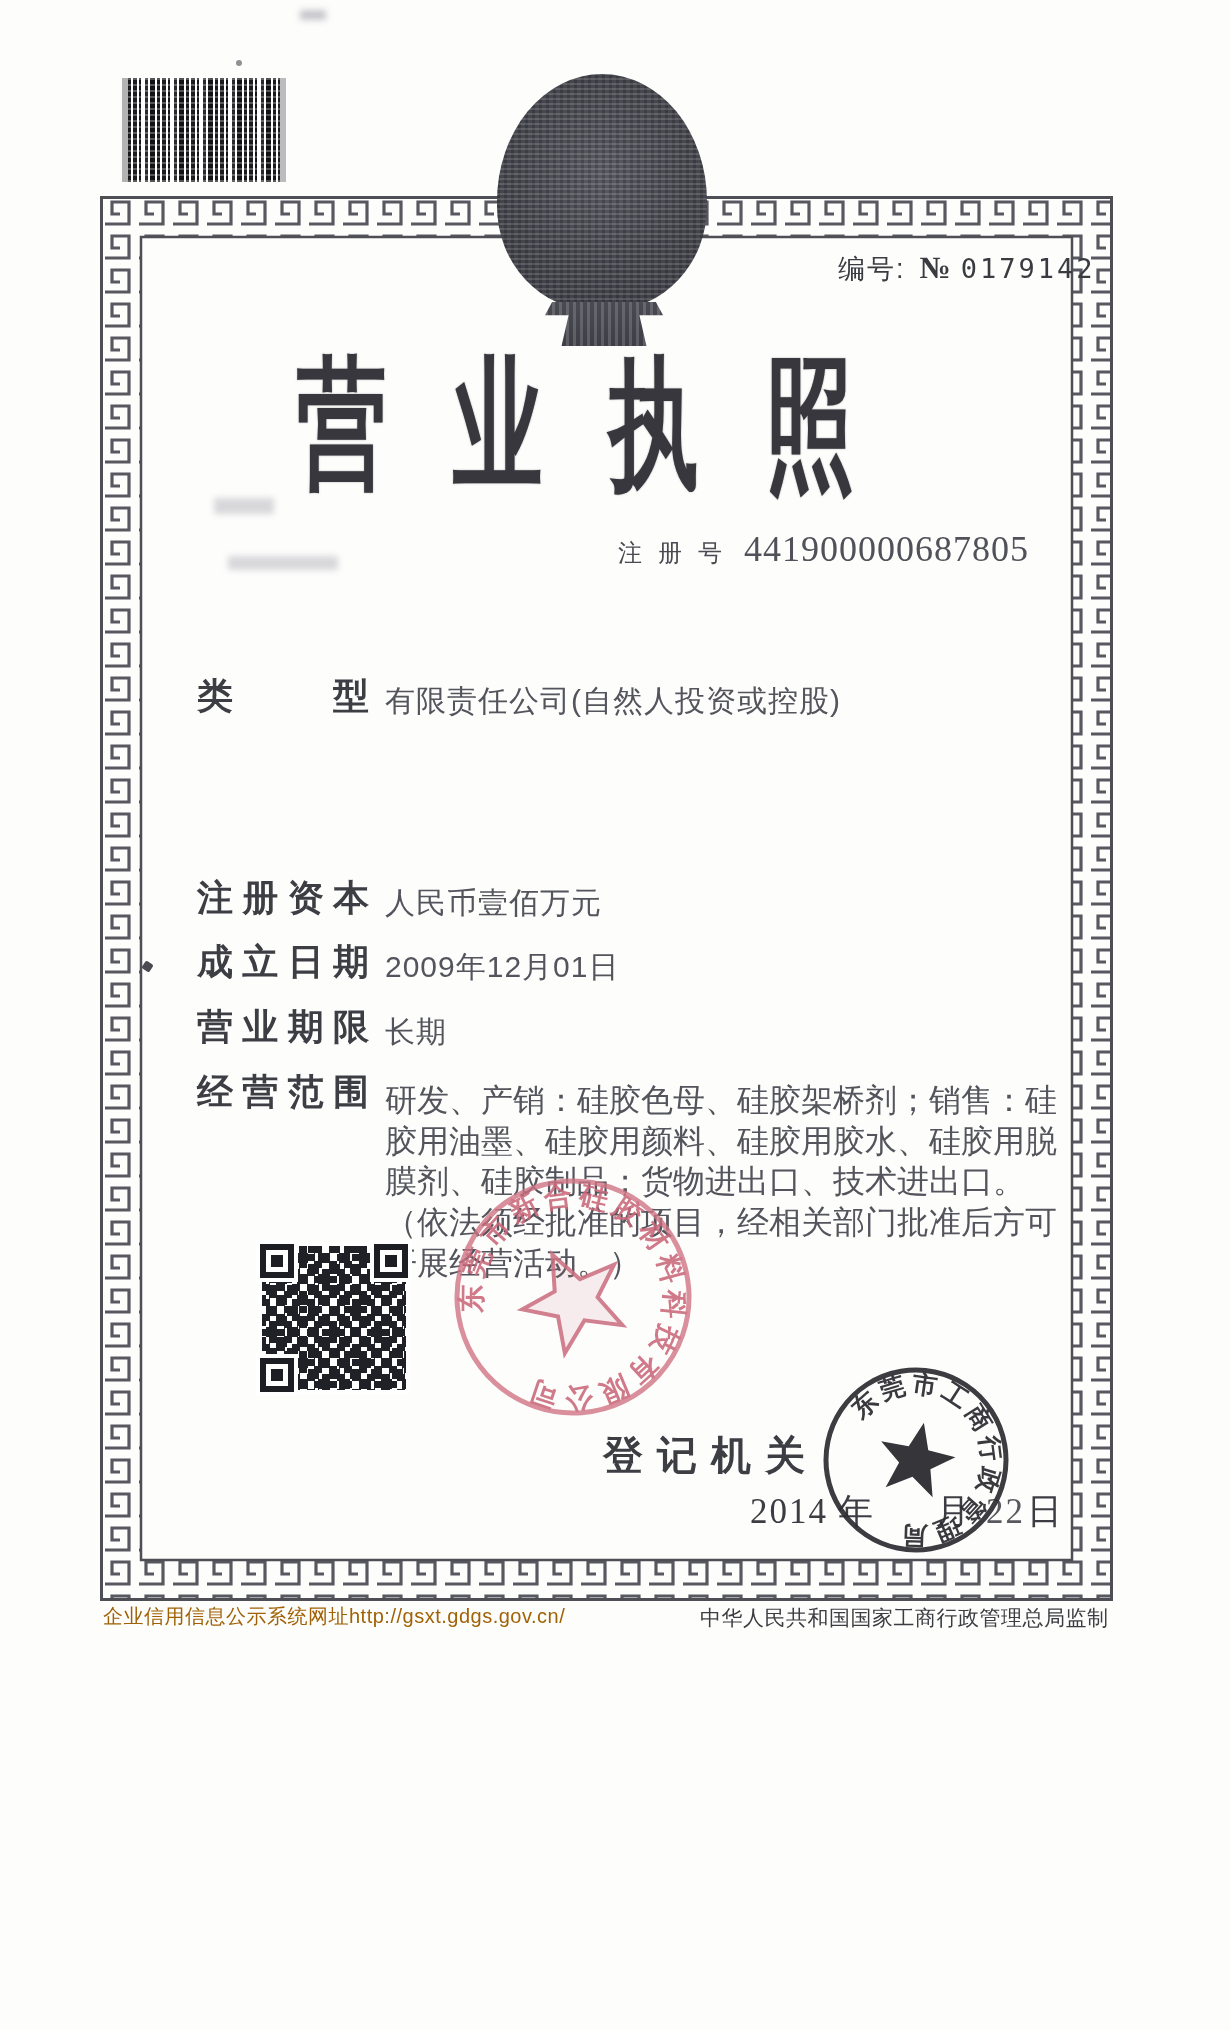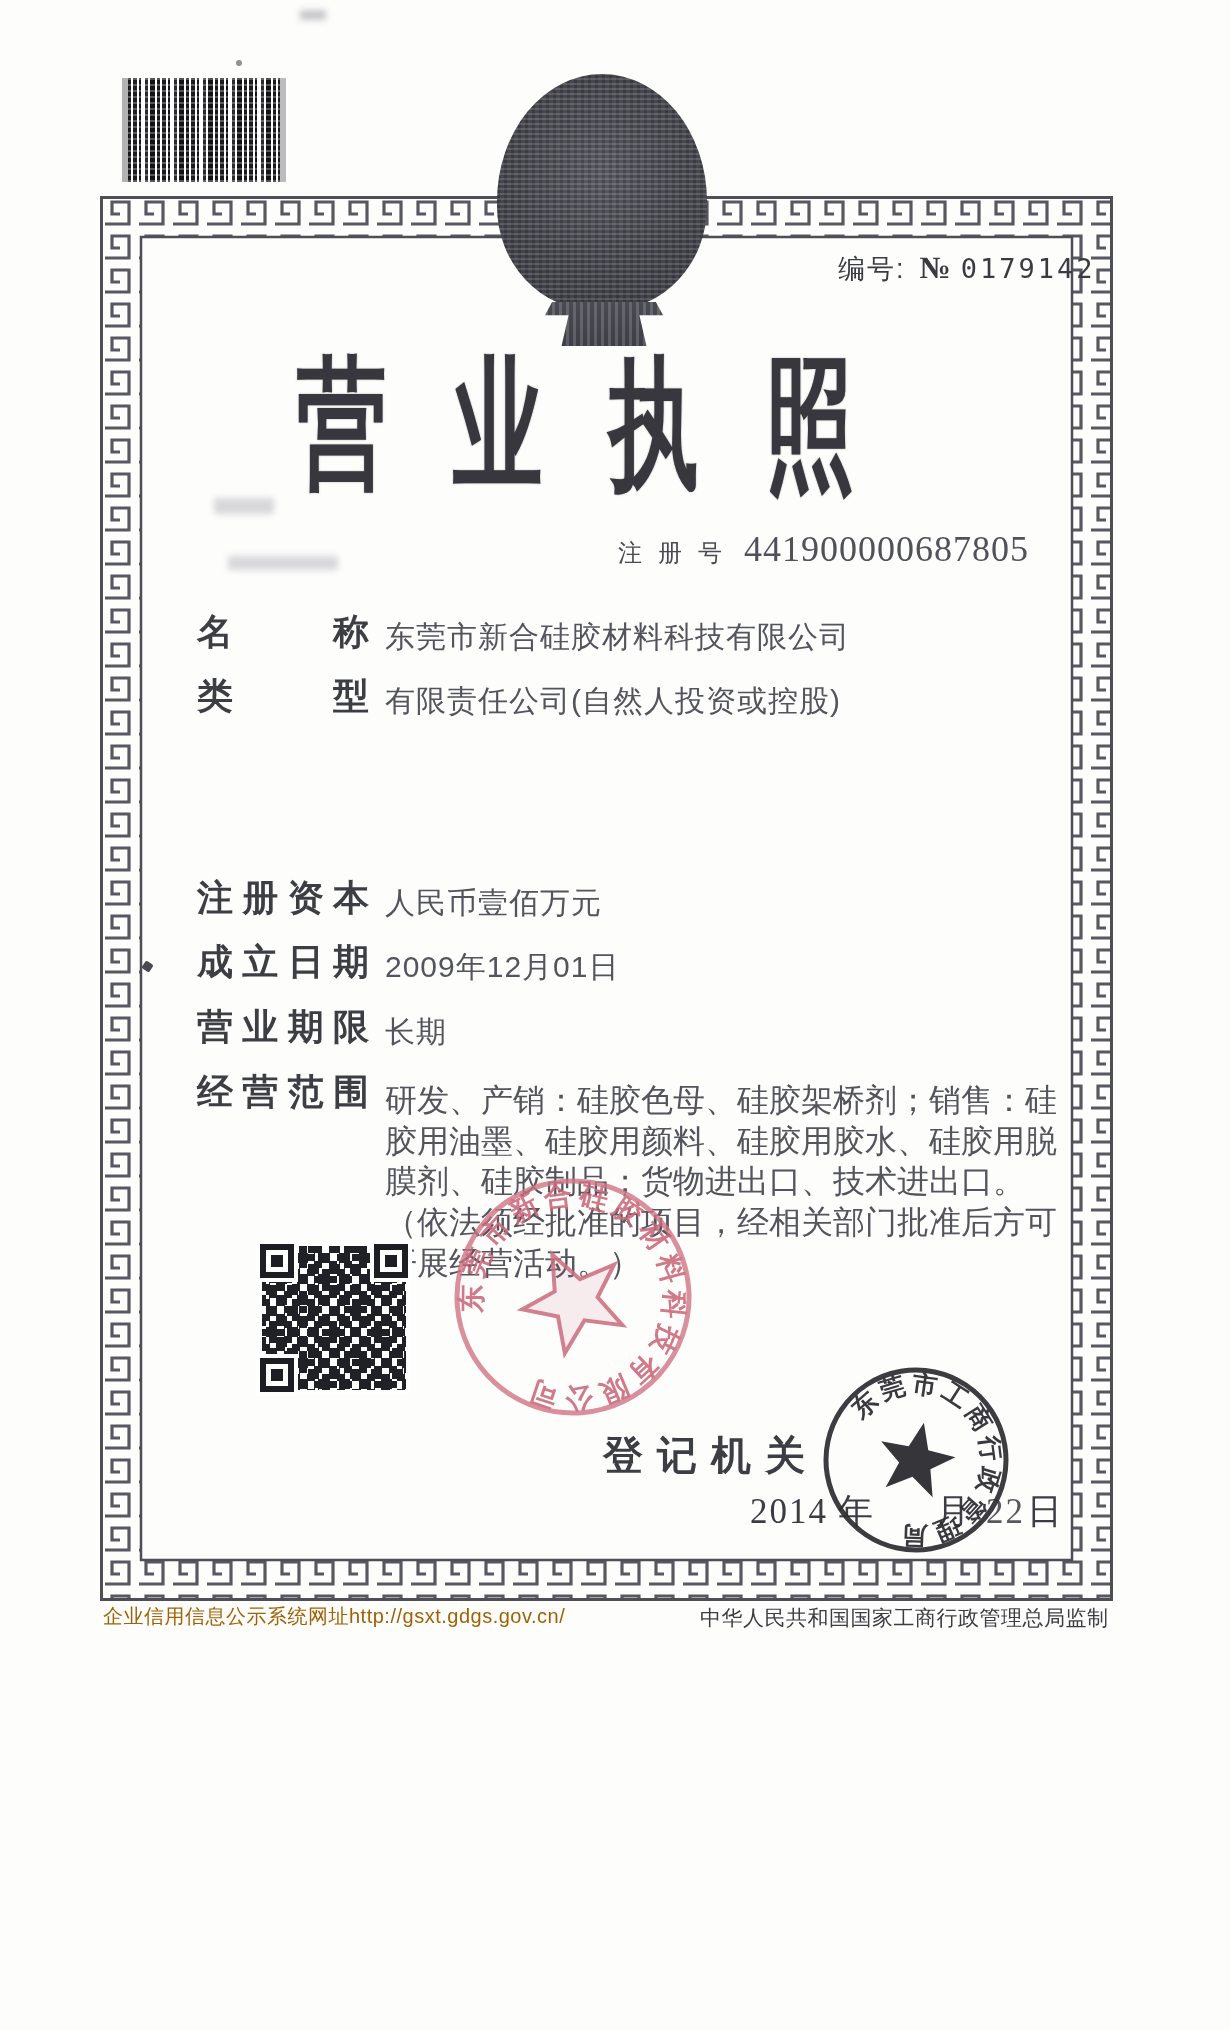--- a/index.html
+++ b/index.html
@@ -146,23 +146,20 @@
     <span>营</span>
     <span>业</span>
     <span>执</span>
     <span>照</span>
   </div>
 
   <div class="regline">
     <span class="reg-label">注册号</span><span class="reg-number">441900000687805</span>
   </div>
 
-  <div class="row row-name">
-    <span class="lbl">名称</span><span class="val">东莞市新合硅胶材料科技有限公司</span>
-  </div>
   <div class="row row-type">
     <span class="lbl">类型</span><span class="val">有限责任公司(自然人投资或控股)</span>
   </div>
   <div class="row row-capital">
     <span class="lbl">注册资本</span><span class="val">人民币壹佰万元</span>
   </div>
   <div class="row row-date">
     <span class="lbl">成立日期</span><span class="val">2009年12月01日</span>
   </div>
   <div class="row row-term">

